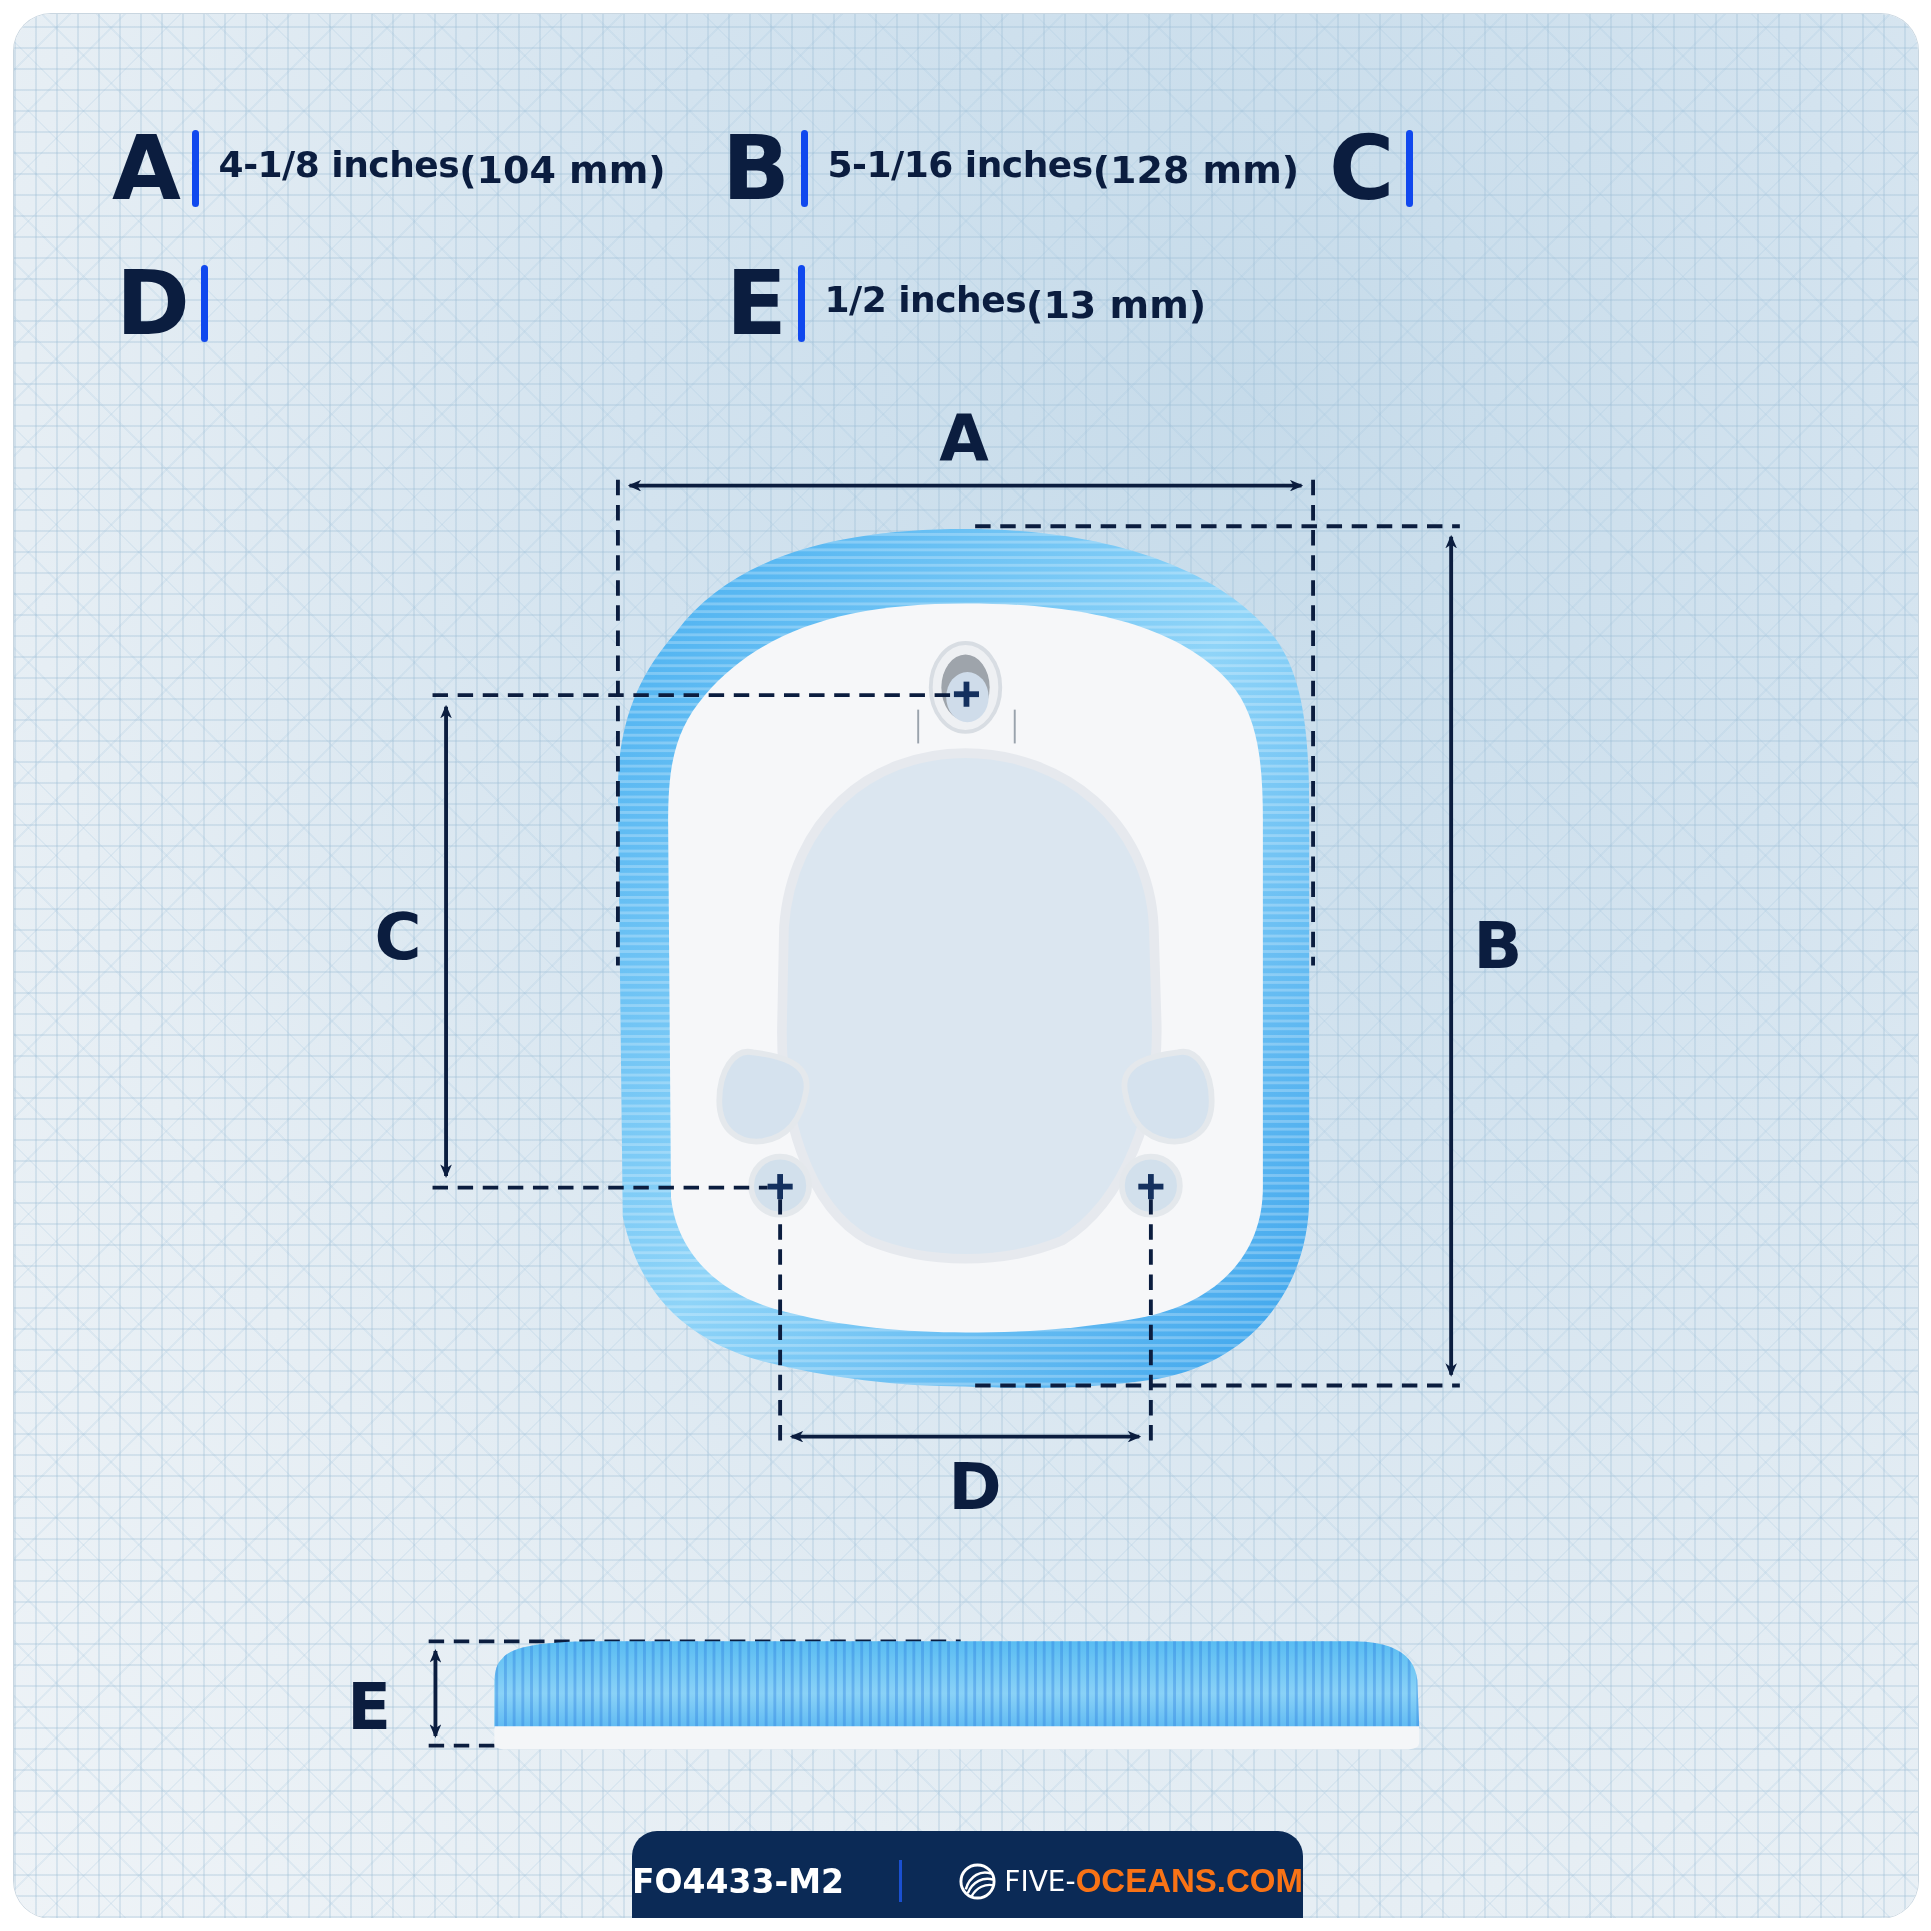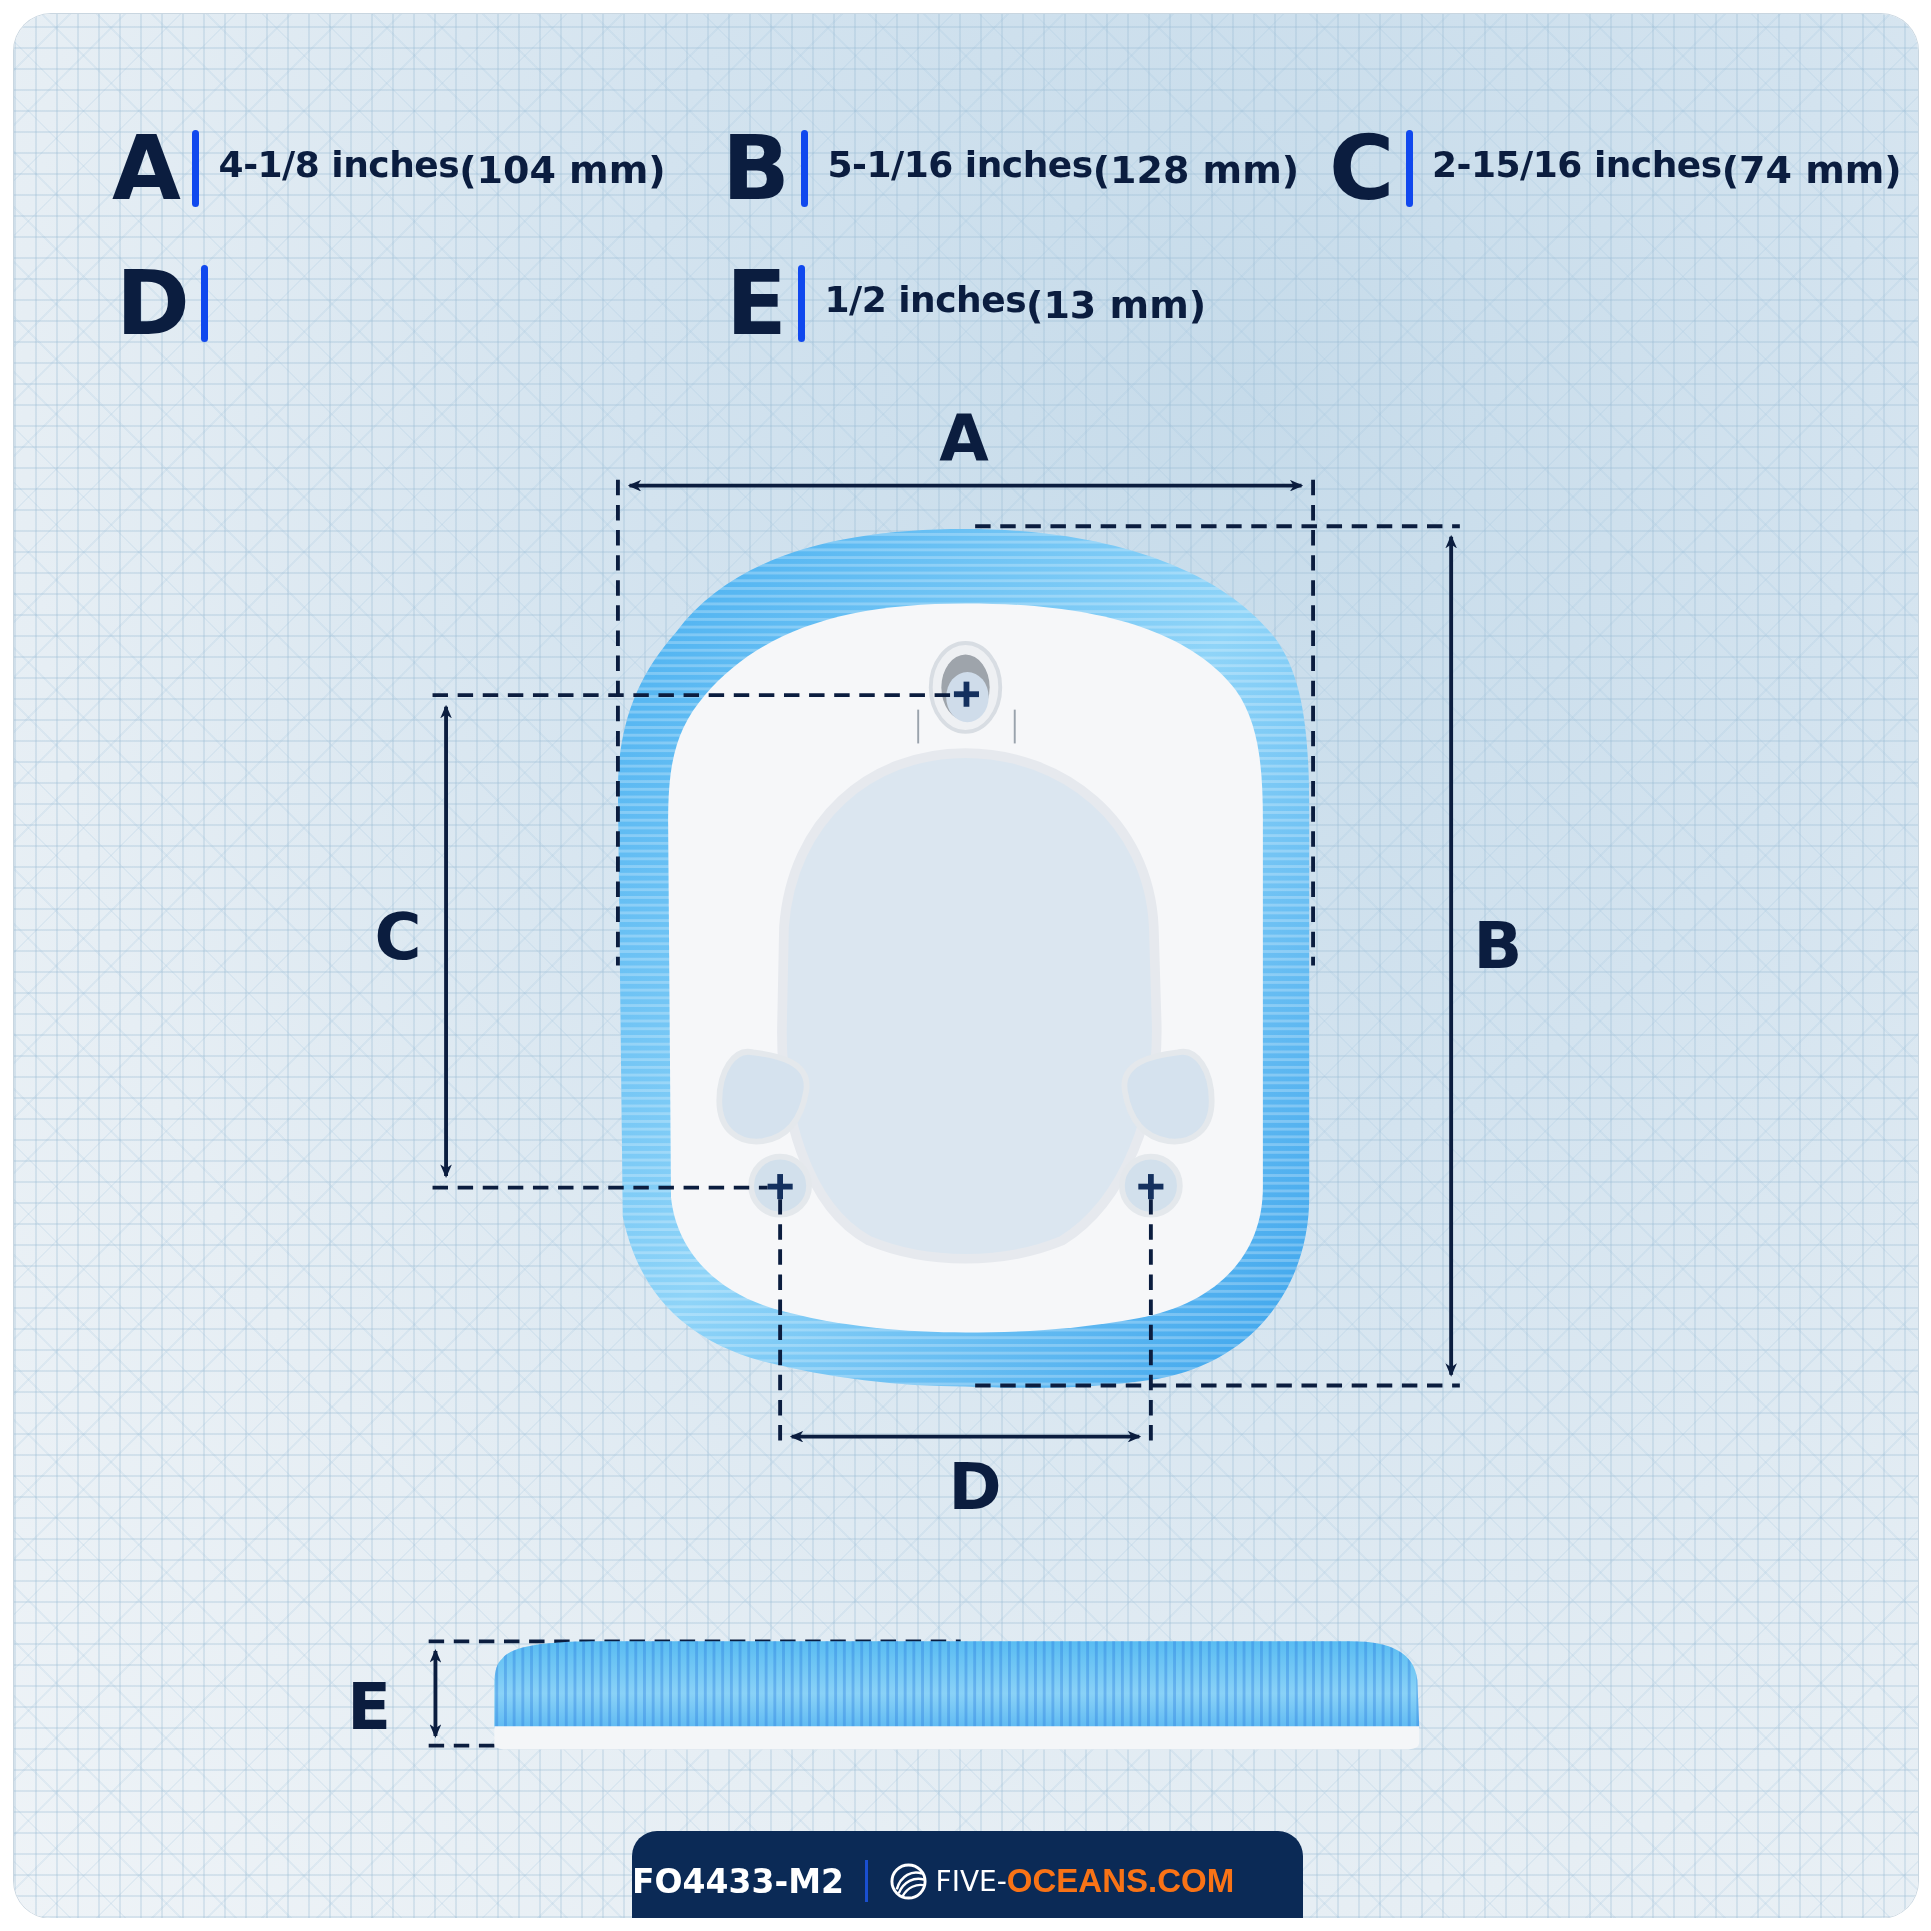--- a/index.html
+++ b/index.html
@@ -38,21 +38,21 @@
     color: #0b1d3f; line-height: 1.15; margin-top: 3.9px;
   }
   .dim-label {
     position: absolute; font-family: "DejaVu Sans", sans-serif; font-weight: bold;
     font-size: 64px; color: #0b1d3f; line-height: 1; transform: translate(-50%, -50%);
   }
   svg.drawing { position: absolute; left: 0; top: 0; }
   .footer {
     position: absolute; left: 632px; top: 1831px; width: 671px; height: 100px;
     background: #0b2a56; border-radius: 25px 25px 0 0;
-    display: flex; align-items: center; justify-content: flex-start; gap: 21px;
+    display: flex; align-items: center; justify-content: space-between; gap: 21px;
   }
   .footer .sku {
     font-family: "DejaVu Sans", sans-serif; font-weight: bold; font-size: 33px;
     color: #ffffff; letter-spacing: 0px;
   }
   .footer .sep { width: 2.9px; height: 42px; background: #1a4fd0; }
   .footer .brand { display: flex; align-items: center; gap: 7.7px; }
   .footer .brand-light {
     font-family: "DejaVu Sans", sans-serif; font-weight: normal; font-size: 28px;
     color: #ffffff;
@@ -82,24 +82,20 @@
   <span class="letter">B</span>
   <span class="bar"></span>
   <span class="txt">
     <span class="inches">5-1/16 inches</span>
     <span class="mm">(128 mm)</span>
   </span>
 </div>
 <div class="spec" style="left:1329px; top:124px;">
   <span class="letter">C</span>
   <span class="bar"></span>
-  <span class="txt">
-    <span class="inches">2-15/16 inches</span>
-    <span class="mm">(74 mm)</span>
-  </span>
 </div>
 <div class="spec" style="left:116px; top:259px;">
   <span class="letter">D</span>
   <span class="bar"></span>
 </div>
 <div class="spec" style="left:726px; top:259px;">
   <span class="letter">E</span>
   <span class="bar"></span>
   <span class="txt">
     <span class="inches">1/2 inches</span>

